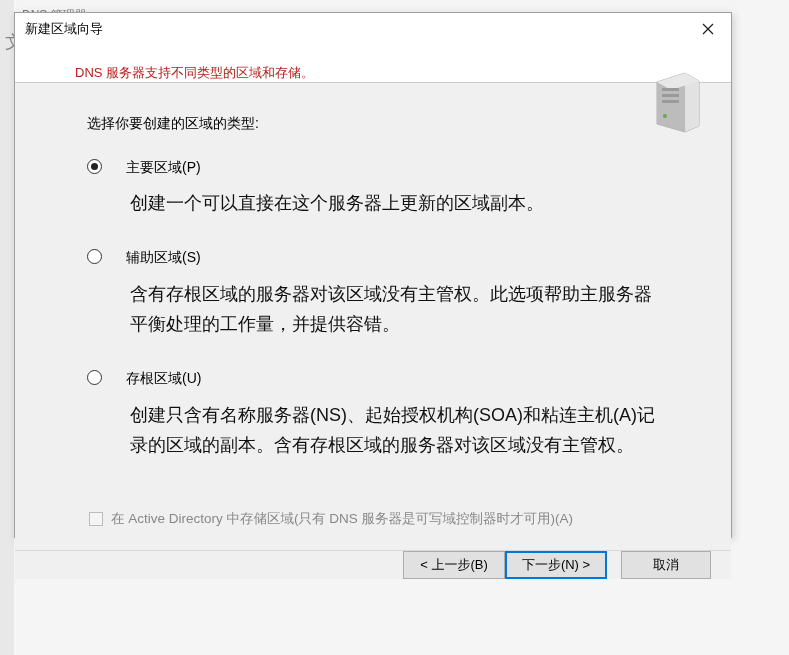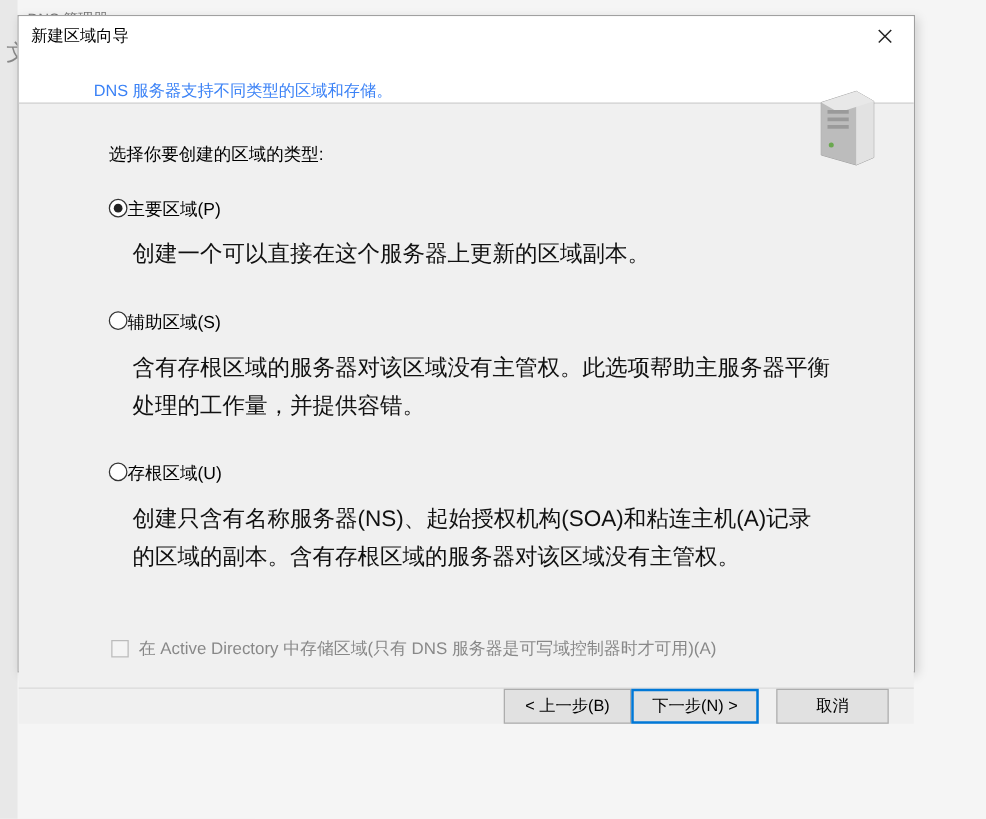--- a/index.html
+++ b/index.html
@@ -73,21 +73,21 @@
       padding: 14px 22px 0 34px;
     }
     .header-title {
       font-weight: 700;
       font-size: 14px;
       color: #000;
     }
     .header-sub {
       margin: 6px 0 0 26px;
       font-size: 13px;
-      color: #3b82f6;
+      color: #b91c1c;
     }
     .header-icon {
       position: absolute;
       right: 28px;
       top: 26px;
     }
     .content {
       flex: 1;
       background: #f0f0f0;
       padding: 30px 56px 20px 72px;
@@ -95,21 +95,21 @@
       line-height: 1.55;
     }
     .prompt {
       margin-bottom: 22px;
       font-size: 14px;
     }
     .option {
       margin-bottom: 28px;
       display: flex;
       align-items: flex-start;
-      gap: 0;
+      gap: 24px;
     }
     .option-stub { margin-bottom: 48px; }
     .radio {
       width: 15px;
       height: 15px;
       border: 1px solid #333;
       border-radius: 50%;
       flex: 0 0 15px;
       margin-top: 2px;
       position: relative;

